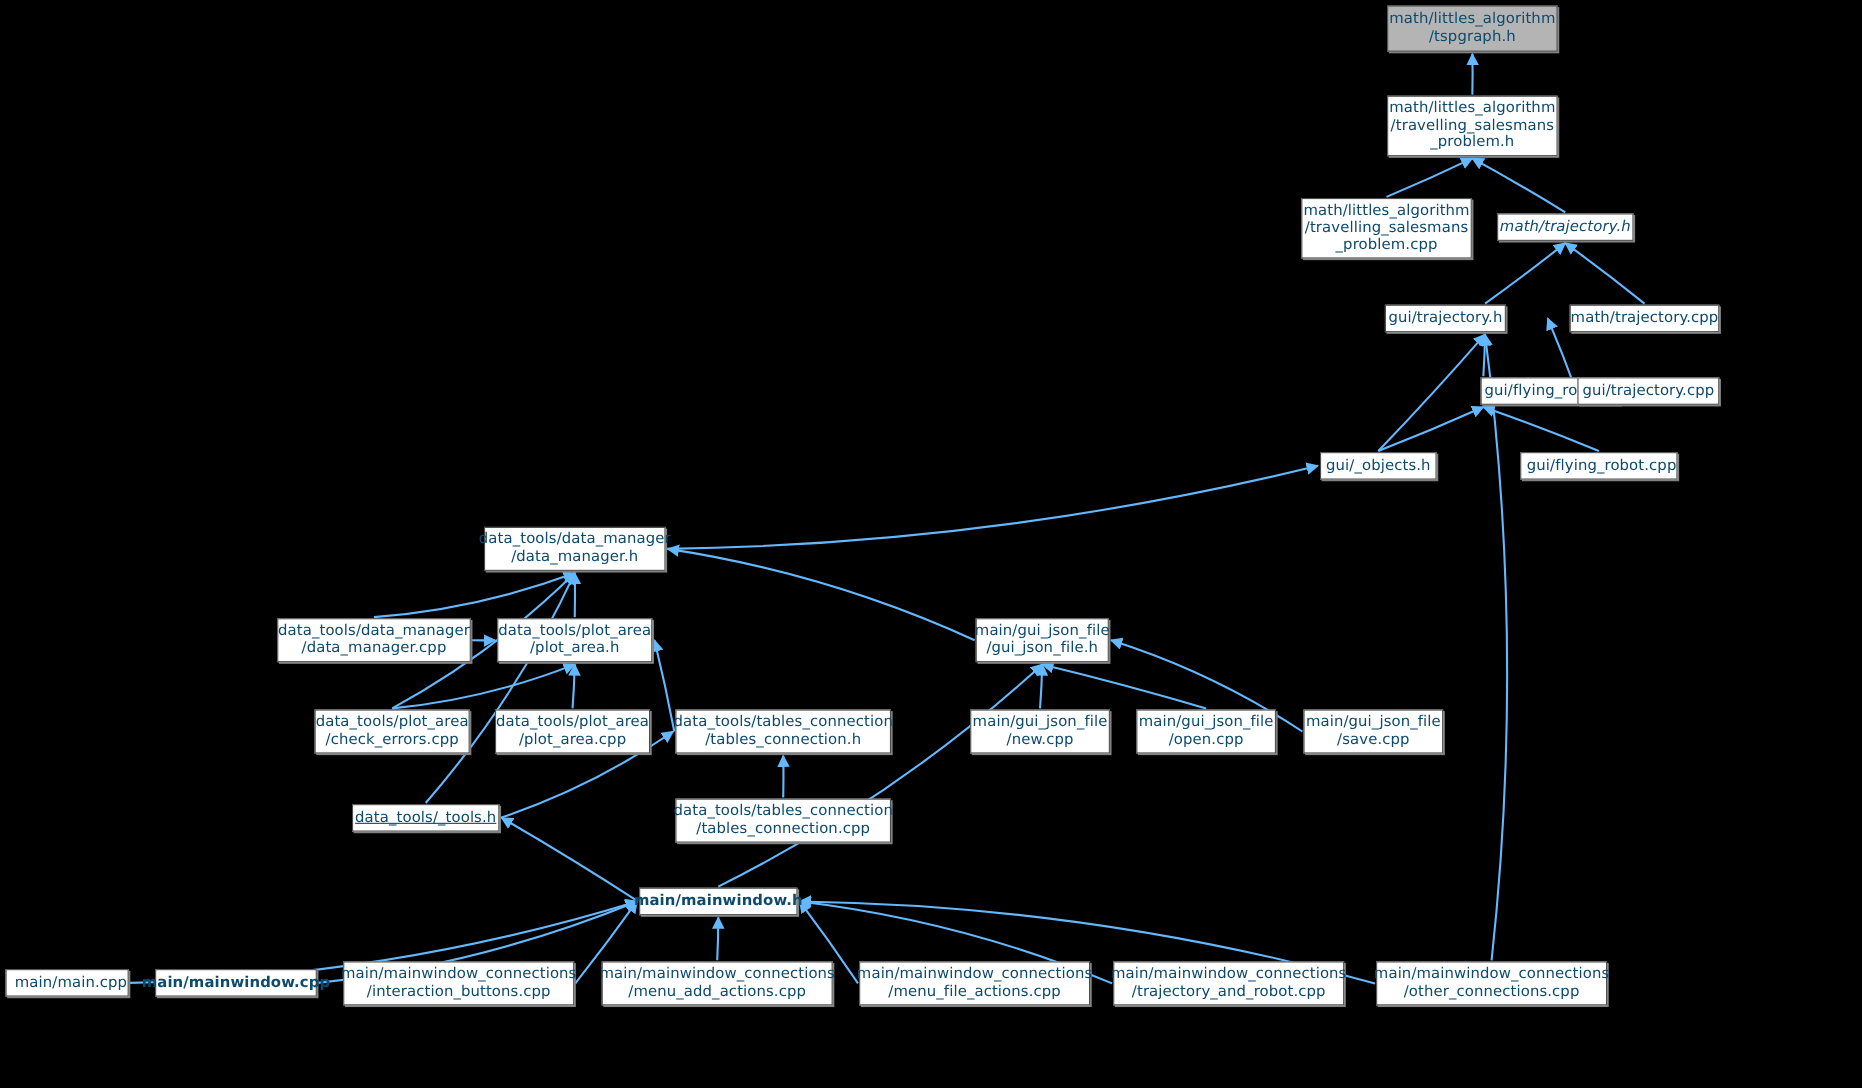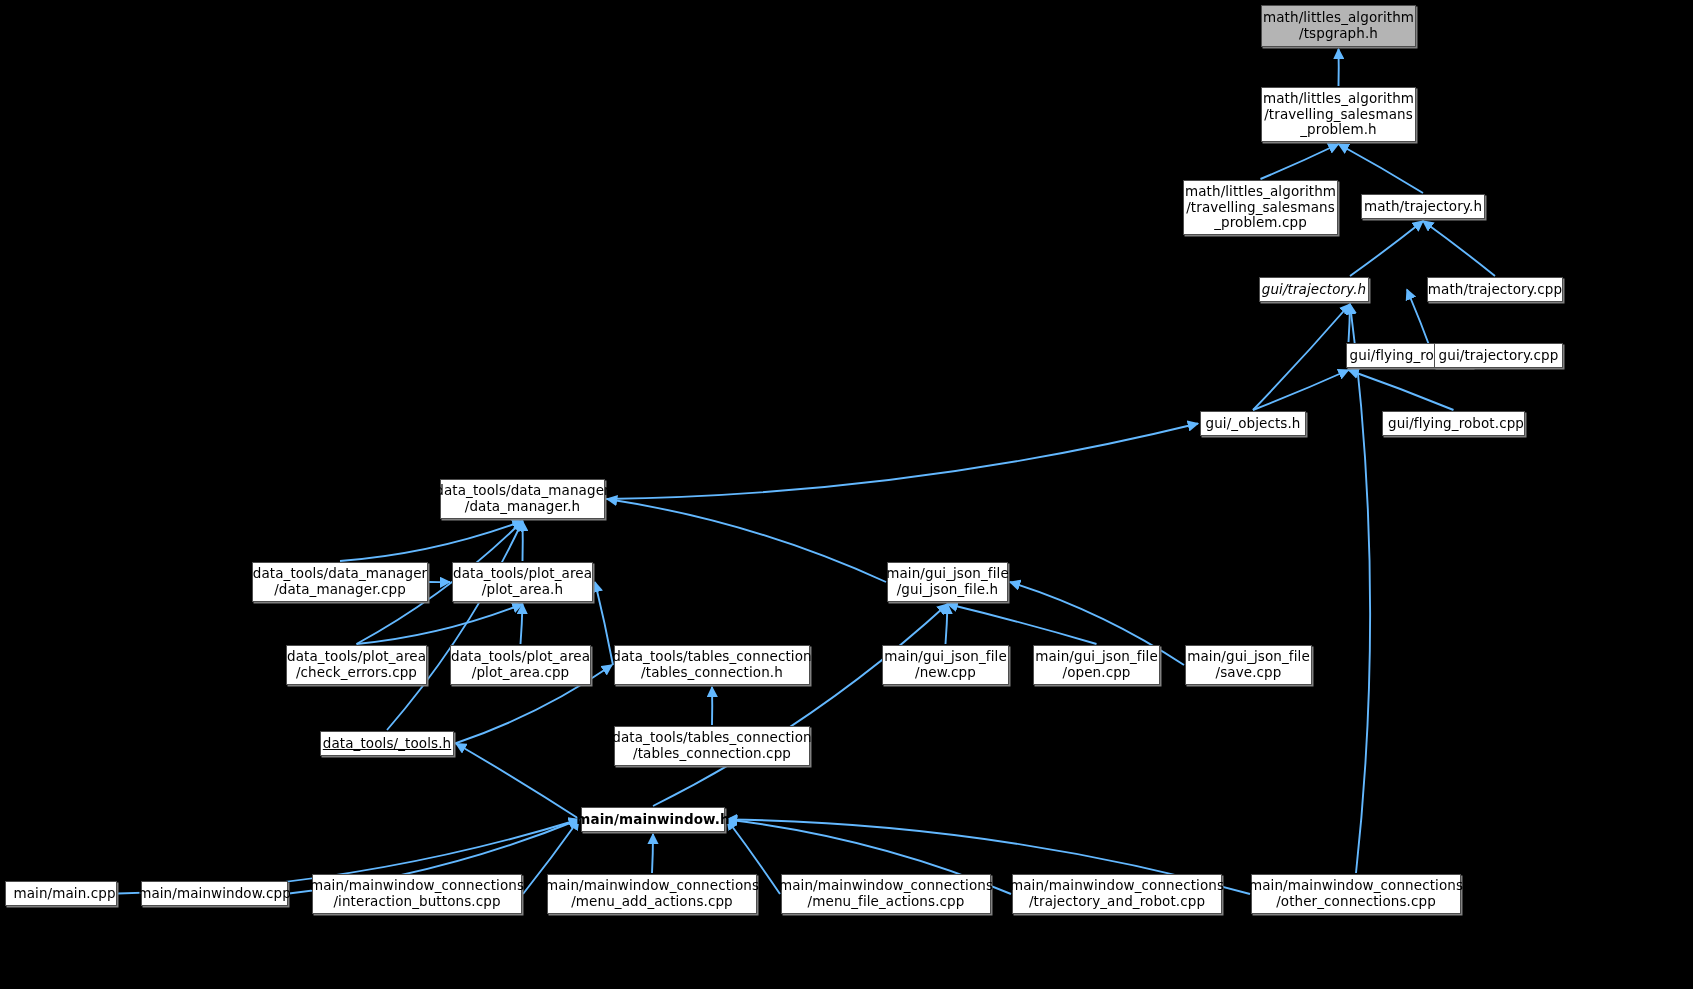--- a/index.html
+++ b/index.html
@@ -20,21 +20,21 @@
     width:1693px;
     height:989px;
     pointer-events:none;
   }
   .node{
     position:absolute;
     box-sizing:border-box;
     background:#ffffff;
     border:1px solid #4d4d4d;
     box-shadow:1.5px 1.5px 0 0 #808080;
-    color:#000000;
+    color:#0c4a6e;
     display:flex;
     align-items:center;
     justify-content:center;
     text-align:center;
     line-height:1.18;
     font-size:13.5px;
     letter-spacing:0.1px;
     white-space:pre-line;
     padding:1px 5px;
     z-index:5;
@@ -94,22 +94,22 @@
   </svg>
   <div id="node-layer">
       <div class="node current" style="left: 1261px; top: 5px; width: 155px; height: 42px;">math/littles_algorithm
 /tspgraph.h</div>
       <div class="node" style="left: 1261px; top: 87px; width: 155px; height: 55px;">math/littles_algorithm
 /travelling_salesmans
 _problem.h</div>
       <div class="node" style="left: 1183px; top: 180px; width: 155px; height: 55px;">math/littles_algorithm
 /travelling_salesmans
 _problem.cpp</div>
-      <div class="node" style="left: 1361px; top: 194px; width: 124px; height: 25px;">math/trajectory.h</div>
-      <div class="node" style="left: 1259px; top: 277px; width: 110px; height: 25px; font-style: italic;">gui/trajectory.h</div>
+      <div class="node" style="left: 1361px; top: 194px; width: 124px; height: 25px; font-style: italic;">math/trajectory.h</div>
+      <div class="node" style="left: 1259px; top: 277px; width: 110px; height: 25px;">gui/trajectory.h</div>
       <div class="node" style="left: 1427px; top: 277px; width: 136px; height: 25px; text-align: right;">math/trajectory.cpp</div>
       <div class="node" style="left: 1314px; top: 343px; width: 127px; height: 25px; margin-left: 32px;">gui/flying_robot.h</div>
       <div class="node" style="left: 1434px; top: 343px; width: 129px; height: 25px;">gui/trajectory.cpp</div>
       <div class="node" style="left: 1200px; top: 411px; width: 106px; height: 25px;">gui/_objects.h</div>
       <div class="node" style="left: 1382px; top: 411px; width: 143px; height: 25px; padding-left: 10px;">gui/flying_robot.cpp</div>
       <div class="node" style="left: 440px; top: 479px; width: 165px; height: 40px;">data_tools/data_manager
 /data_manager.h</div>
       <div class="node" style="left: 252px; top: 562px; width: 176px; height: 40px;">data_tools/data_manager
 /data_manager.cpp</div>
       <div class="node" style="left: 452px; top: 562px; width: 141px; height: 40px;">data_tools/plot_area
@@ -126,21 +126,21 @@
 /new.cpp</div>
       <div class="node" style="left: 1033px; top: 645px; width: 127px; height: 40px;">main/gui_json_file
 /open.cpp</div>
       <div class="node" style="left: 1185px; top: 645px; width: 127px; height: 40px;">main/gui_json_file
 /save.cpp</div>
       <div class="node" style="left: 614px; top: 726px; width: 196px; height: 40px;">data_tools/tables_connection
 /tables_connection.cpp</div>
       <div class="node" style="left: 320px; top: 731px; width: 134px; height: 25px; text-decoration: underline;">data_tools/_tools.h</div>
       <div class="node" style="left: 581px; top: 807px; width: 144px; height: 25px; font-weight: bold;">main/mainwindow.h</div>
       <div class="node" style="left: 5px; top: 881px; width: 112px; height: 25px; padding-left: 12px;">main/main.cpp</div>
-      <div class="node" style="left: 141px; top: 881px; width: 147px; height: 25px;">main/mainwindow.cpp</div>
+      <div class="node" style="left: 141px; top: 881px; width: 147px; height: 25px; font-weight: bold;">main/mainwindow.cpp</div>
       <div class="node" style="left: 312px; top: 874px; width: 210px; height: 40px;">main/mainwindow_connections
 /interaction_buttons.cpp</div>
       <div class="node" style="left: 547px; top: 874px; width: 210px; height: 40px;">main/mainwindow_connections
 /menu_add_actions.cpp</div>
       <div class="node" style="left: 781px; top: 874px; width: 210px; height: 40px;">main/mainwindow_connections
 /menu_file_actions.cpp</div>
       <div class="node" style="left: 1012px; top: 874px; width: 210px; height: 40px;">main/mainwindow_connections
 /trajectory_and_robot.cpp</div>
       <div class="node" style="left: 1251px; top: 874px; width: 210px; height: 40px;">main/mainwindow_connections
 /other_connections.cpp</div>

